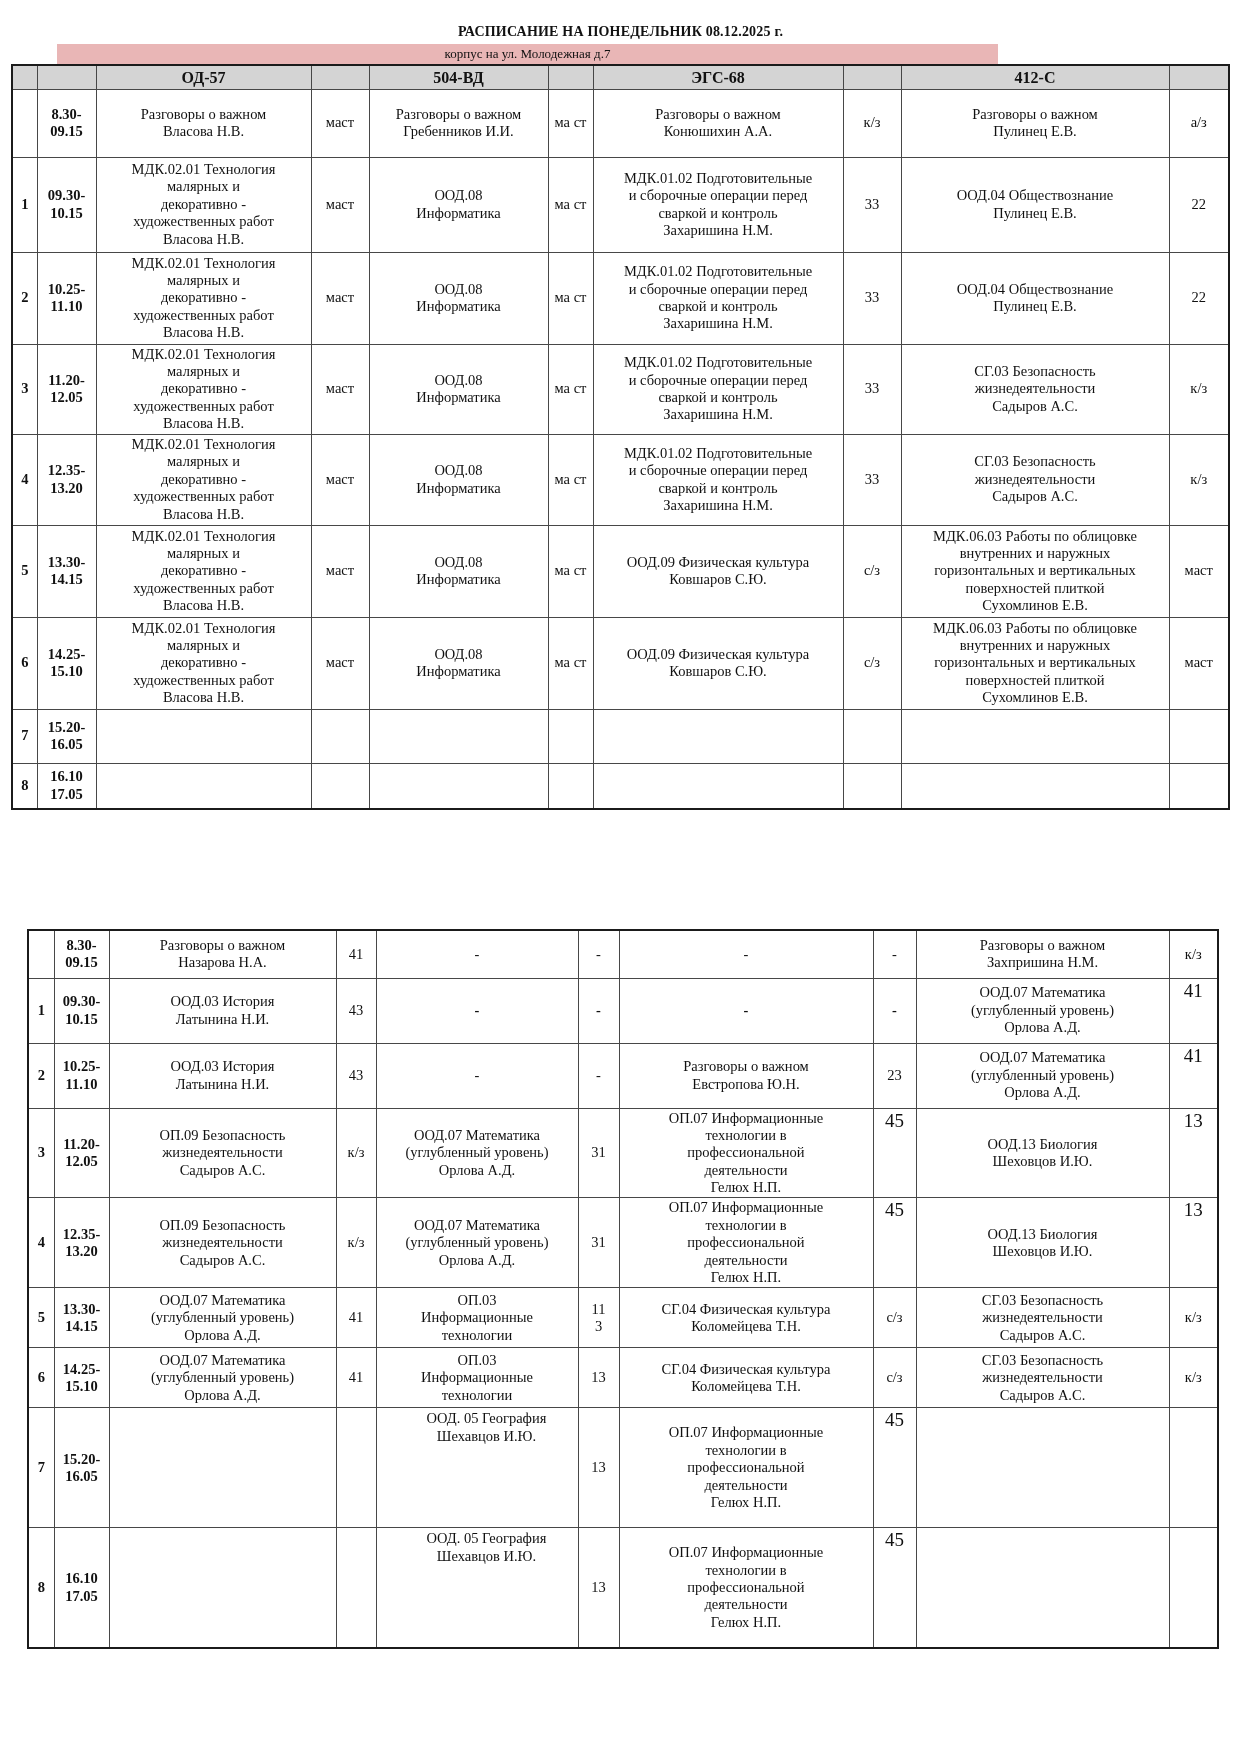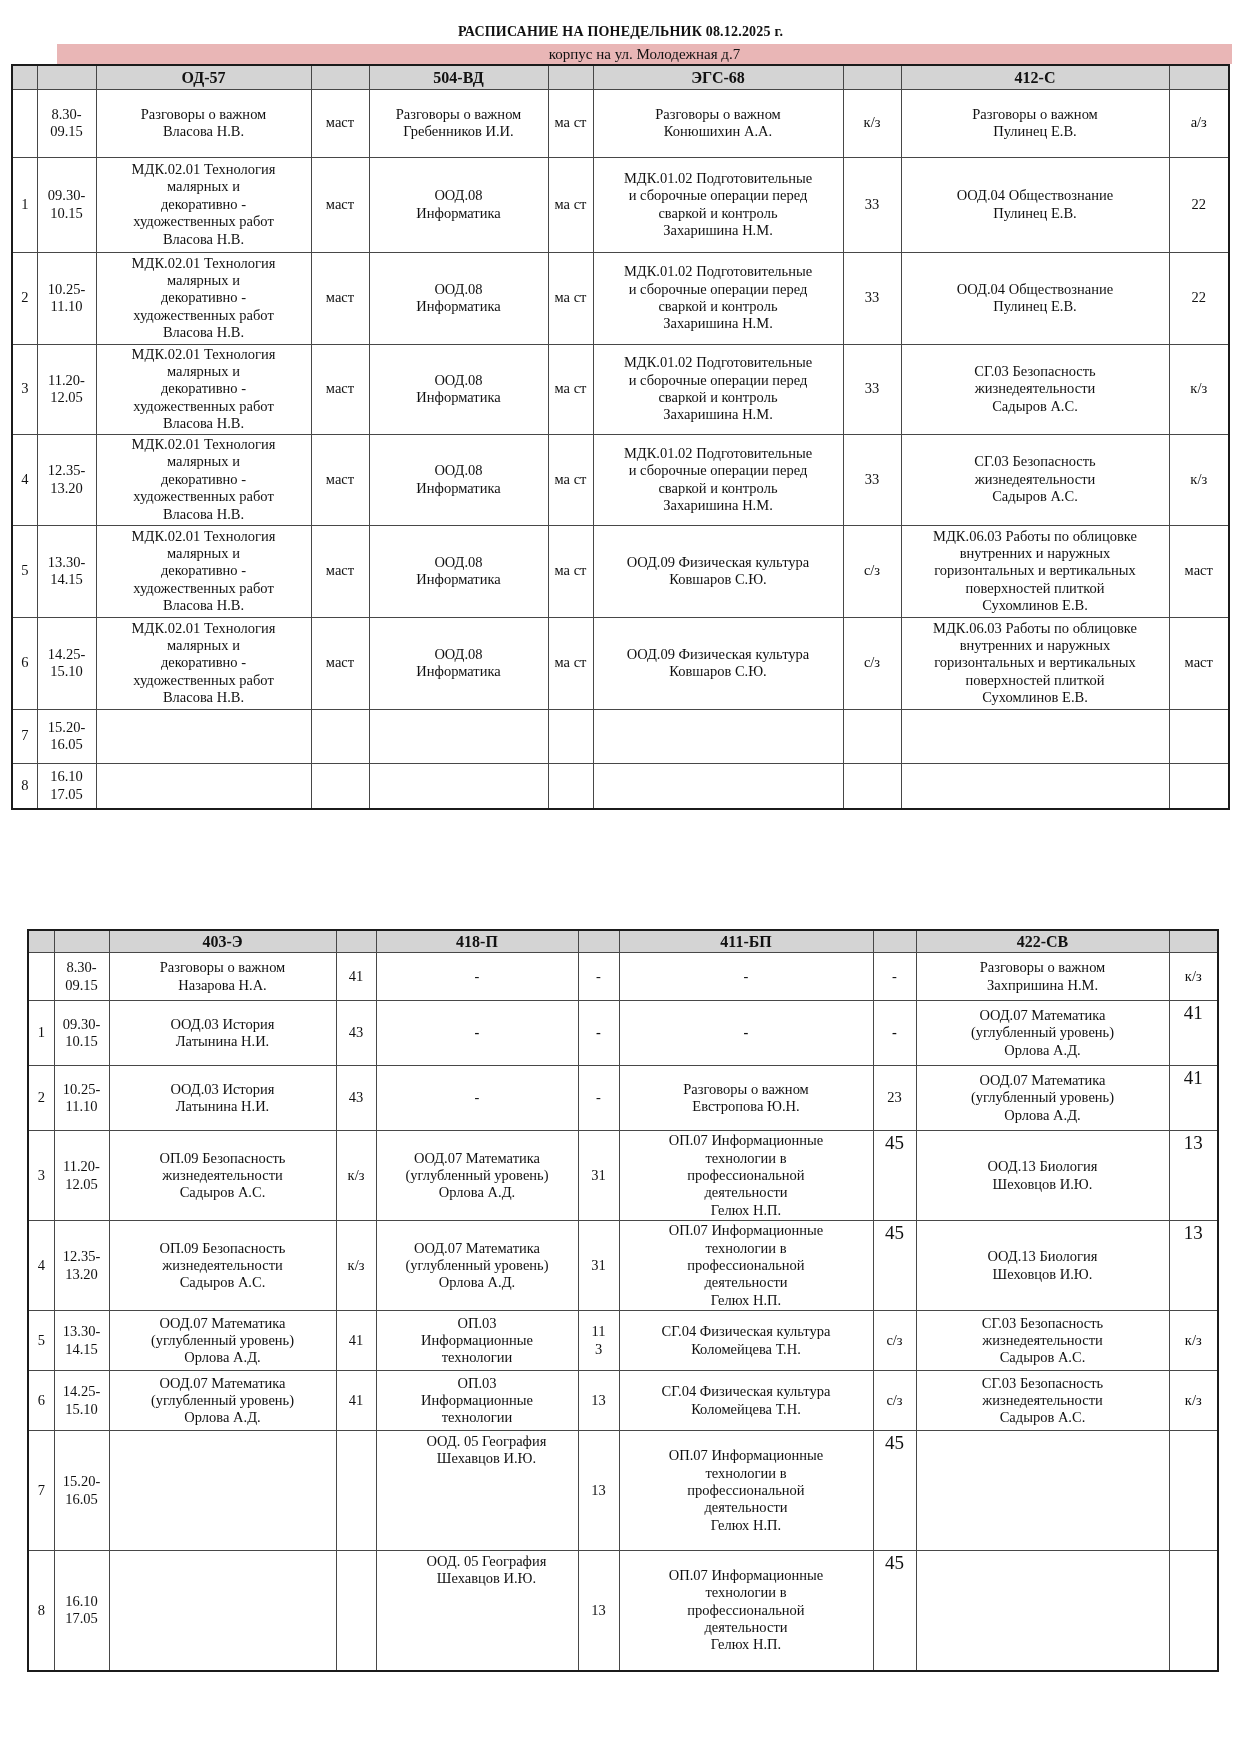--- a/index.html
+++ b/index.html
@@ -6,32 +6,32 @@
   body{
     width:1241px;height:1755px;background:#ffffff;color:#111;
     font-family:"Liberation Serif", serif;
     position:relative;overflow:hidden;
   }
   .title{
     margin:24px 0 0 0;text-align:center;font-weight:bold;font-size:14px;
     letter-spacing:.2px;
   }
   .banner{
-    margin:4px 0 0 57px;width:1175px;height:20px;background:#e9b6b6;
-    text-align:center;font-size:15px;line-height:20px;
+    margin:4px 0 0 57px;width:941px;height:20px;background:#e9b6b6;
+    text-align:center;font-size:13px;line-height:20px;
   }
   table{border-collapse:collapse;table-layout:fixed;border:2px solid #1b1b1b;}
   #t1{margin:0 0 0 11px;width:1217px;}
   #t2{margin:119px 0 0 27px;width:1190px;}
   th,td{
     border:1px solid #474747;padding:1px 2px;text-align:center;vertical-align:middle;
     font-size:14.5px;line-height:1.2;white-space:pre-line;overflow:hidden;
   }
   th{background:#d4d4d4;font-weight:bold;font-size:16px;height:auto;}
-  td.num,td.time{font-weight:normal;}
+  td.num,td.time{font-weight:bold;}
   td.bold{font-weight:bold;}
   td.big{font-size:19px;line-height:1.05;vertical-align:top;padding-top:2px;}
   td.vtop{vertical-align:top;padding-top:2px;padding-left:21px;}
 </style>
 </head>
 <body>
 
 <div class="title">РАСПИСАНИЕ НА ПОНЕДЕЛЬНИК 08.12.2025 г.</div>
 <div class="banner">корпус на ул. Молодежная д.7</div>
 
@@ -249,32 +249,20 @@
       <col style="width: 227px;">
       <col style="width: 40px;">
       <col style="width: 202px;">
       <col style="width: 41px;">
       <col style="width: 254px;">
       <col style="width: 43px;">
       <col style="width: 253px;">
       <col style="width: 49px;">
     </colgroup>
     <tbody>
-      <tr style="height: 22px;">
-        <th></th>
-        <th></th>
-        <th>403-Э</th>
-        <th></th>
-        <th>418-П</th>
-        <th></th>
-        <th>411-БП</th>
-        <th></th>
-        <th>422-СВ</th>
-        <th></th>
-      </tr>
       <tr style="height: 48px;">
         <td class="num"></td>
         <td class="time">8.30-
 09.15</td>
         <td class="lesson">Разговоры о важном
 Назарова Н.А.</td>
         <td class="room">41</td>
         <td class="lesson">-</td>
         <td class="room">-</td>
         <td class="lesson">-</td>

